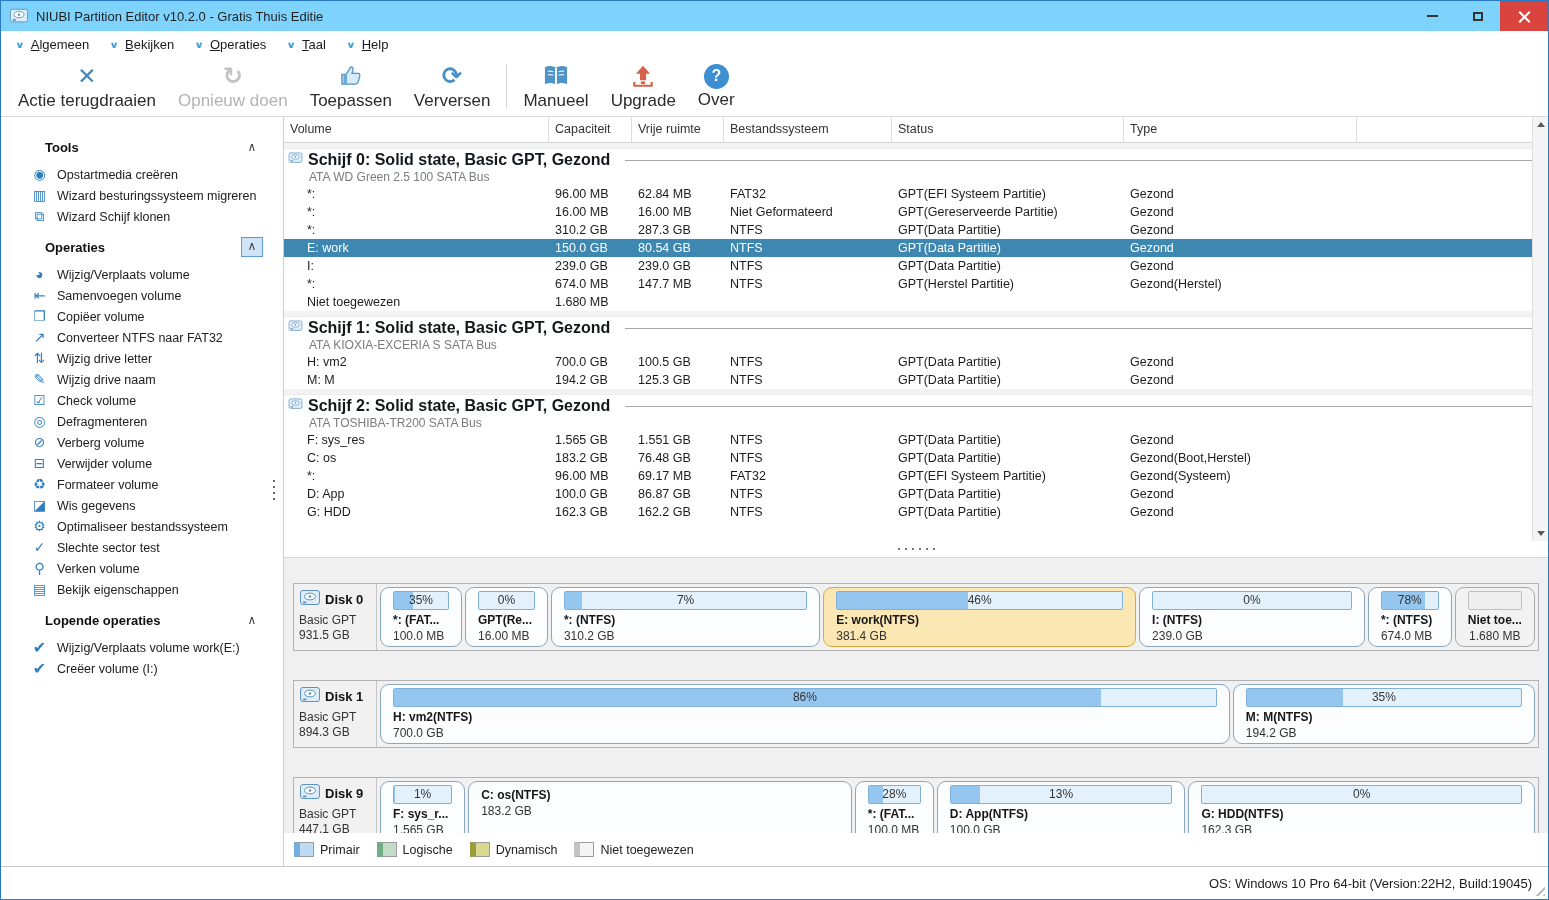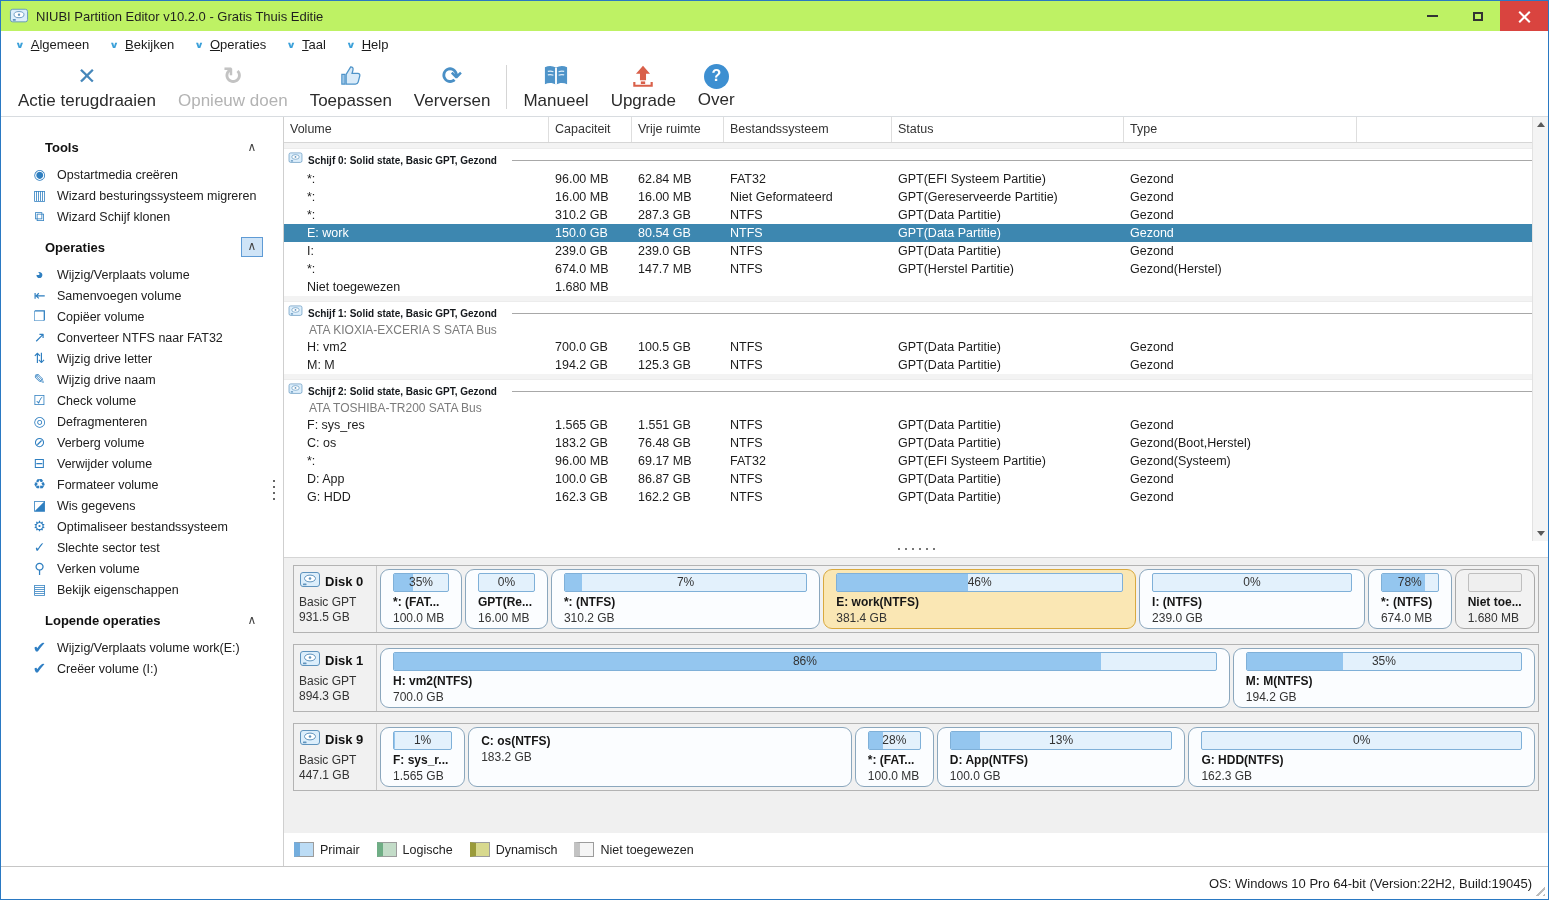--- a/index.html
+++ b/index.html
@@ -1,19 +1,19 @@
 <!DOCTYPE html>
 <html><head>
 <meta charset="utf-8">
 <style>
   html,body{margin:0;padding:0;background:#e8e8e8;}
   .window{width:1549px;height:900px;box-sizing:border-box;border:1px solid #2a79c3;background:#fff;
     display:flex;flex-direction:column;font-family:"Liberation Sans","DejaVu Sans",sans-serif;position:relative;overflow:hidden;}
   
-  .titlebar{height:30px;display:flex;align-items:center;padding-left:8px;gap:7px;background:#bef264;flex:0 0 auto;}
+  .titlebar{height:30px;display:flex;align-items:center;padding-left:8px;gap:7px;background:#7dd3fc;flex:0 0 auto;}
   .titlebar .ticon{width:20px;height:18px;display:flex;align-items:center;}
   .titlebar .ttext{font-size:13px;color:#1f1f1f;flex:1;white-space:nowrap;}
   .winbtns{display:flex;height:100%;align-self:flex-start;}
   .wbtn{width:45px;height:100%;display:flex;align-items:center;justify-content:center;cursor:default;}
   .wbtn .minbar{width:11px;height:2px;background:#333;}
   .wbtn .maxbox{width:10px;height:9px;border:2px solid #333;box-sizing:border-box;}
   .wbtn.close{width:48px;background:#d9443f;position:relative;}
   .wbtn.close .xbars{position:relative;width:13px;height:13px;}
   .wbtn.close .xbars::before,.wbtn.close .xbars::after{content:"";position:absolute;left:-1px;top:6px;width:15px;height:2px;background:#fff;}
   .wbtn.close .xbars::before{transform:rotate(45deg);}
@@ -50,37 +50,37 @@
   
   .main{flex:1;display:flex;flex-direction:column;min-width:0;}
   
   .tablewrap{height:424px;flex:0 0 424px;position:relative;background:#fff;overflow:hidden;}
   .tgrid{display:grid;grid-template-columns:265px 83px 92px 168px 232px 233px 1fr;}
   .thead{height:25px;line-height:25px;border-bottom:1px solid #d6d6d6;}
   .thead .hc{font-size:12.5px;color:#333;padding-left:6px;border-right:1px solid #dedede;white-space:nowrap;overflow:hidden;}
   .band{height:5px;background:#f3f3f3;border-bottom:1px solid #ececec;}
   .grouphead{padding:2px 4px 1px 4px;}
   .g-top{display:flex;align-items:center;gap:5px;}
-  .g-title{font-size:10px;font-weight:bold;color:#14181c;white-space:nowrap;}
+  .g-title{font-size:16px;font-weight:bold;color:#14181c;white-space:nowrap;}
   .g-line{flex:1;height:1px;background:#a8a8a8;margin:0 8px 0 10px;}
   .g-sub{font-size:12px;color:#7b7b7b;padding-left:21px;margin-top:1px;white-space:nowrap;}
   .trow{height:18px;line-height:18px;font-size:12.5px;color:#1c1c1c;}
   .trow .c{padding-left:6px;white-space:nowrap;overflow:hidden;}
   .trow .c.vol{padding-left:23px;}
   .trow.sel{background:#3d87b0;color:#fff;}
   .vscroll{position:absolute;top:0;right:0;bottom:0;width:16px;background:#f4f4f4;border-left:1px solid #e2e2e2;
     display:flex;flex-direction:column;justify-content:space-between;align-items:center;padding:5px 0;box-sizing:border-box;}
   .arr-up{width:0;height:0;border-left:4px solid transparent;border-right:4px solid transparent;border-bottom:5px solid #5a5a5a;}
   .arr-dn{width:0;height:0;border-left:4px solid transparent;border-right:4px solid transparent;border-top:5px solid #5a5a5a;}
   
   .splitter{height:16px;flex:0 0 16px;background:#fff;border-bottom:1px solid #d5d5d5;display:flex;align-items:center;justify-content:center;}
   .splitter .dots{width:38px;height:4px;background-image:radial-gradient(circle at 2px 2px,#777 1.1px,transparent 1.5px);background-size:7px 4px;background-repeat:repeat-x;}
   
   .diskmap{height:275px;flex:0 0 275px;background:#f0f0f0;padding:7px 9px;box-sizing:border-box;display:flex;flex-direction:column;gap:11px;}
-  .panel{display:flex;height:68px;flex:0 0 68px;border:1px solid #b3b3b3;background:#f1f1f1;box-sizing:border-box;}
+  .panel{display:flex;height:68px;flex:0 0 68px;border:1px solid #b3b3b3;background:#f1f1f1;box-sizing:border-box;margin-top:18px;}
   .dinfo{width:83px;flex:0 0 83px;border-right:1px solid #c6c6c6;padding:4px 4px 2px 5px;box-sizing:border-box;font-size:12px;color:#333;}
   .dline1{display:flex;align-items:center;gap:4px;margin-bottom:2px;}
   .dline1 b{font-size:13px;color:#111;}
   .dinfo .dl{line-height:15px;white-space:nowrap;}
   .parts{flex:1;display:flex;gap:3px;padding:3px;min-width:0;}
   .block{border:1px solid #8ba7bd;border-radius:9px;background:#fbfdff;padding:3px 12px 2px;box-sizing:border-box;min-width:0;
     display:flex;flex-direction:column;cursor:default;}
   .block.sel{background:#fae7b4;border-color:#d9a93f;}
   .block.unalloc{background:#f2f2f2;border-color:#a9a9a9;}
   .bar{position:relative;height:19px;border:1px solid #7fb0d8;background:#e3f1fc;border-radius:2px;box-sizing:border-box;overflow:hidden;flex:0 0 19px;}
@@ -318,20 +318,21 @@
               <div class="g-top">
                 <span><svg width="15" height="14" viewBox="0 0 22 20">
                     <rect x="1.5" y="2.5" width="19" height="14" rx="2.5" fill="#dceefb" stroke="#5f93bd"></rect>
                     <ellipse cx="11" cy="8.5" rx="5.5" ry="3.4" fill="#fff" stroke="#5f93bd"></ellipse>
                     <circle cx="11" cy="8.5" r="1.3" fill="#5f93bd"></circle>
                     <rect x="4" y="13.4" width="3.5" height="1.8" rx=".5" fill="#5f93bd"></rect>
                   </svg></span>
                 <span class="g-title">Schijf 0: Solid state, Basic GPT, Gezond</span>
                 <span class="g-line"></span>
               </div>
+              <div class="g-sub">ATA WD Green 2.5 100 SATA Bus</div>
             </div>
             <div class="tgrid trow">
               <span class="c vol">*:</span>
               <span class="c">96.00 MB</span>
               <span class="c">62.84 MB</span>
               <span class="c">FAT32</span>
               <span class="c">GPT(EFI Systeem Partitie)</span>
               <span class="c">Gezond</span>
               <span class="c"></span>
             </div>
@@ -548,21 +549,21 @@
                 <div class="bsize">239.0 GB</div>
               </div>
               <div class="block" style="flex: 69 0 0px;">
                 <div class="bar">
                   <div class="fill" style="width: 78%;"></div>
                   <span class="pct">78%</span>
                 </div>
                 <div class="blabel">*: (NTFS)</div>
                 <div class="bsize">674.0 MB</div>
               </div>
-              <div class="block unalloc" style="flex: 65 0 0px;">
+              <div class="block unalloc" style="flex: 65 0 0px; text-align: center;">
                 <div class="bar"></div>
                 <div class="blabel">Niet toe...</div>
                 <div class="bsize">1.680 MB</div>
               </div>
             </div>
           </div>
           <div class="panel">
             <div class="dinfo">
               <div class="dline1">
                 <span><svg width="22" height="20" viewBox="0 0 22 20">

